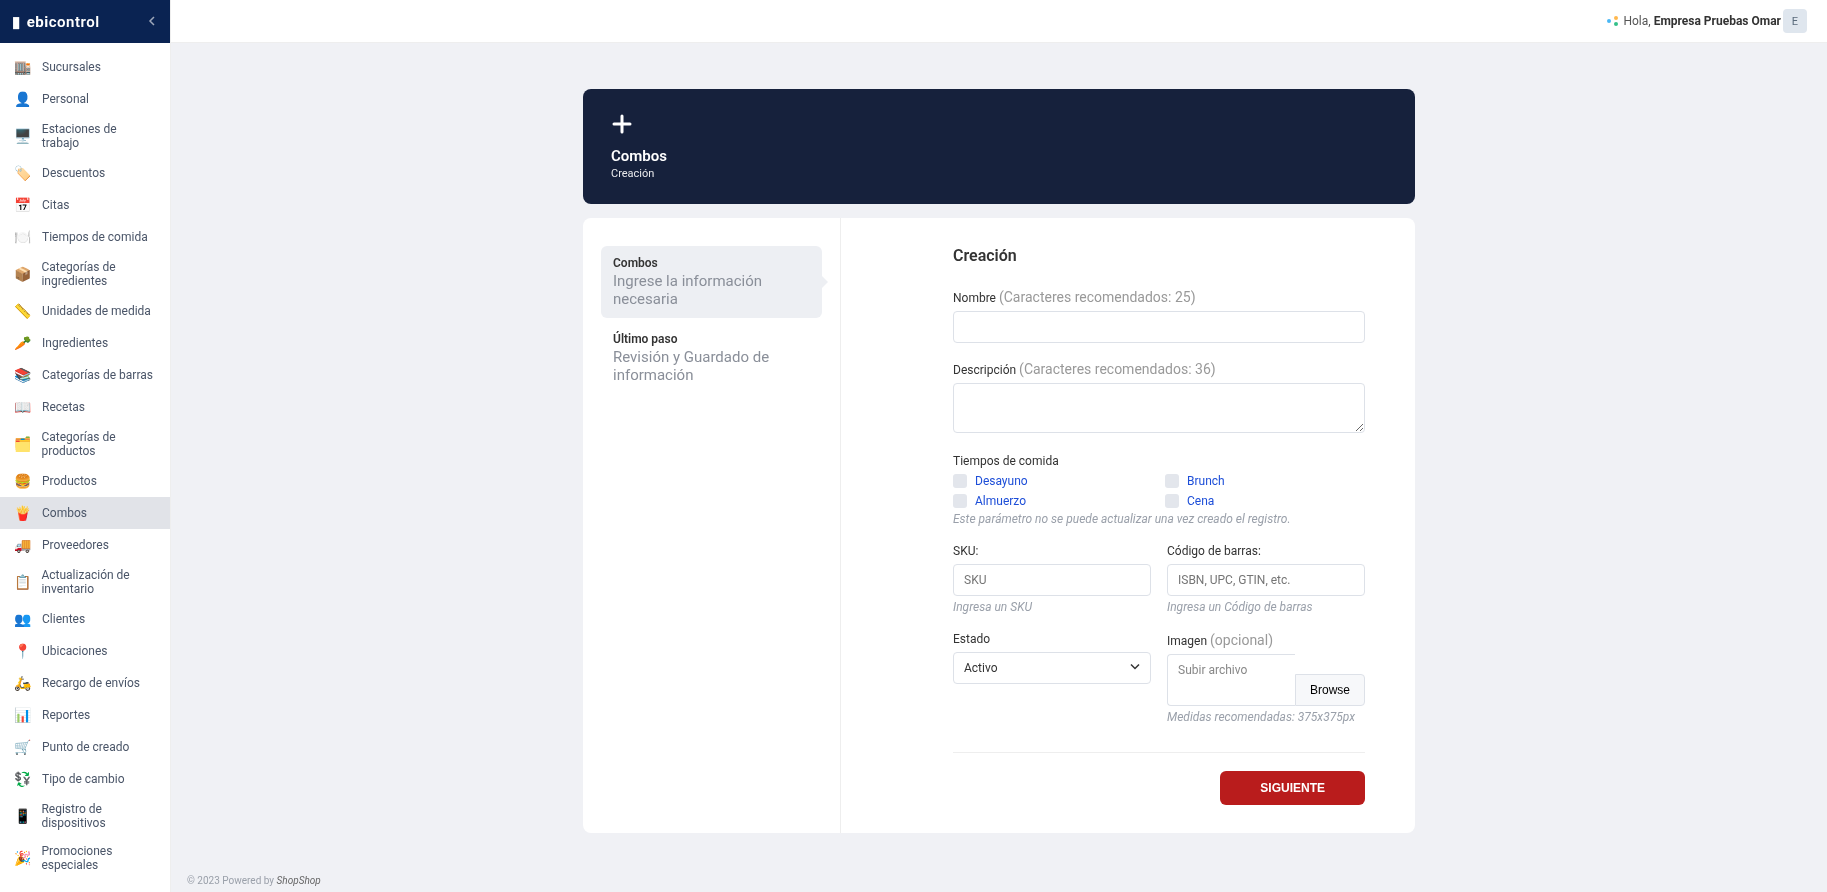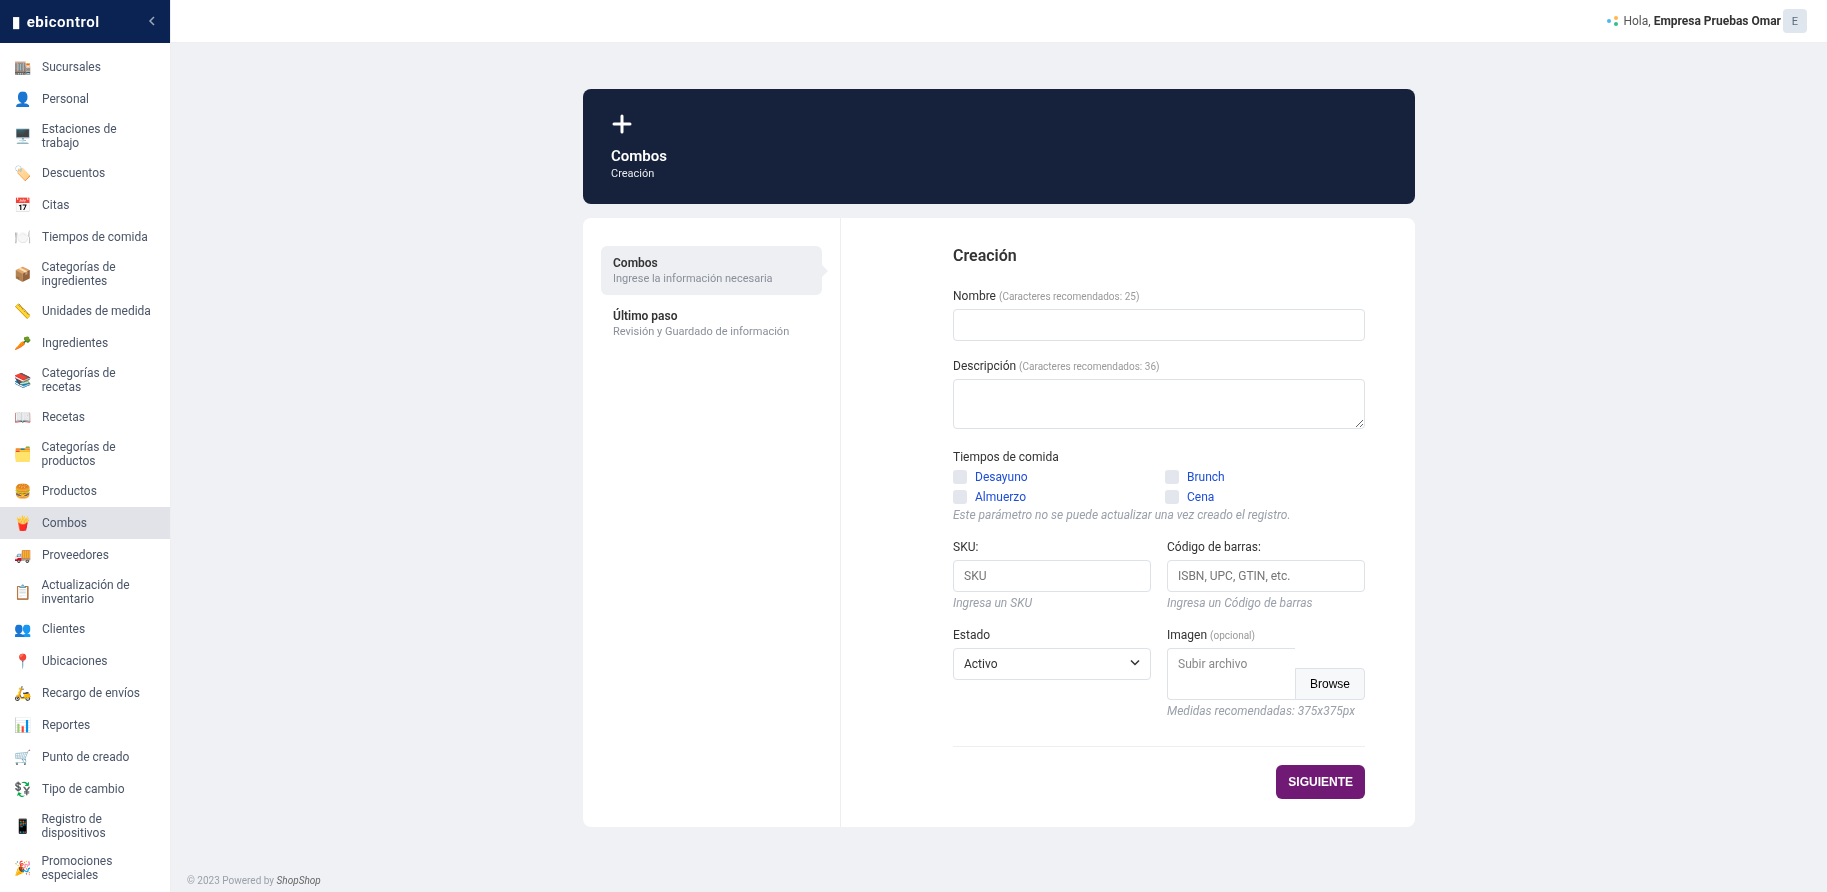--- a/index.html
+++ b/index.html
@@ -25,42 +25,42 @@
 .hero-plus { width: 22px; height: 22px; display: flex; align-items: center; justify-content: center; margin-bottom: 12px; }
 .hero-plus svg { width: 20px; height: 20px; }
 .hero-title { font-size: 15px; font-weight: 600; margin-bottom: 2px; }
 .hero-sub { font-size: 11px; opacity: 0.9; }
 .panel { background: #fff; border-radius: 8px; margin-top: 14px; display: flex; min-height: 520px; }
 .panel-left { width: 258px; padding: 28px 18px; border-right: 1px solid #eee; }
 .step { padding: 10px 12px; border-radius: 6px; margin-bottom: 4px; cursor: pointer; position: relative; }
 .step.active { background: #edeff3; }
 .step.active::after { content:''; position:absolute; right:-6px; top:50%; transform:translateY(-50%); width:0; height:0; border-top:7px solid transparent; border-bottom:7px solid transparent; border-left:7px solid #edeff3; }
 .step-title { font-size: 12px; font-weight: 600; color: #333; margin-bottom: 2px; }
-.step-desc { font-size: 11px; color: #8a8f99; }
+.step-desc { font-size: 15px; color: #8a8f99; }
 .panel-right { flex: 1; padding: 28px 50px 28px 112px; }
 .form-title { font-size: 16px; font-weight: 600; color: #333; margin-bottom: 24px; }
 .field { margin-bottom: 18px; }
 .field-label { font-size: 12px; color: #333; margin-bottom: 6px; display: block; }
-.field-hint { font-size: 10px; color: #999; }
+.field-hint { font-size: 14px; color: #999; }
 .input, .textarea, .select, .file-label { width: 100%; border: 1px solid #dde1e8; border-radius: 4px; padding: 8px 10px; font-size: 12px; color: #333; background: #fff; font-family: inherit; }
 .textarea { min-height: 50px; resize: vertical; }
 .select-wrap { position: relative; }
 .select { appearance: none; padding-right: 30px; }
 .select-chevron { position: absolute; right: 10px; top: 50%; transform: translateY(-50%); pointer-events: none; }
 .row-2 { display: flex; gap: 16px; }
 .row-2 > .field { flex: 1; }
 .checks { display: grid; grid-template-columns: 1fr 1fr; gap: 6px 12px; margin-bottom: 4px; }
 .check { display: flex; align-items: center; gap: 8px; font-size: 12px; color: #1d4ed8; }
 .checkbox-box { width: 14px; height: 14px; border-radius: 3px; background: #e3e6ec; display: inline-block; }
 .helper { font-size: 12px; color: #9aa0aa; margin-top: 4px; font-style: italic; }
 .file-row { display: flex; }
 .file-label { border-radius: 4px 0 0 4px; border-right: 0; color: #888; flex: 1; }
 .file-browse { padding: 8px 14px; border: 1px solid #dde1e8; border-radius: 0 4px 4px 0; background: #f7f8fa; font-size: 12px; cursor: pointer; margin-top: 20px; }
 .actions { border-top: 1px solid #eee; padding-top: 18px; margin-top: 10px; display: flex; justify-content: flex-end; }
-.btn-primary { background: #701a75; color: #fff; border: none; border-radius: 6px; padding: 10px 12px; font-size: 12px; font-weight: 600; cursor: pointer; }
+.btn-primary { background: #b91c1c; color: #fff; border: none; border-radius: 6px; padding: 10px 40px; font-size: 12px; font-weight: 600; cursor: pointer; }
 .footer { font-size: 10px; color: #9aa0aa; padding: 6px 16px; }
 .footer a { color: #666; text-decoration: none; font-style: italic; }
 .sparkle { width:16px; height:16px; }
 </style>
 </head>
 <body>
 
 <div class="app">
   <aside class="sidebar">
     <div class="sidebar-header">
@@ -106,21 +106,21 @@
         <div class="nav-item">
           <span class="nav-icon">📏</span>
           <span>Unidades de medida</span>
         </div>
         <div class="nav-item">
           <span class="nav-icon">🥕</span>
           <span>Ingredientes</span>
         </div>
         <div class="nav-item">
           <span class="nav-icon">📚</span>
-          <span>Categorías de recetas</span>
+          <span>Categorías de barras</span>
         </div>
         <div class="nav-item">
           <span class="nav-icon">📖</span>
           <span>Recetas</span>
         </div>
         <div class="nav-item">
           <span class="nav-icon">🗂️</span>
           <span>Categorías de productos</span>
         </div>
         <div class="nav-item">

